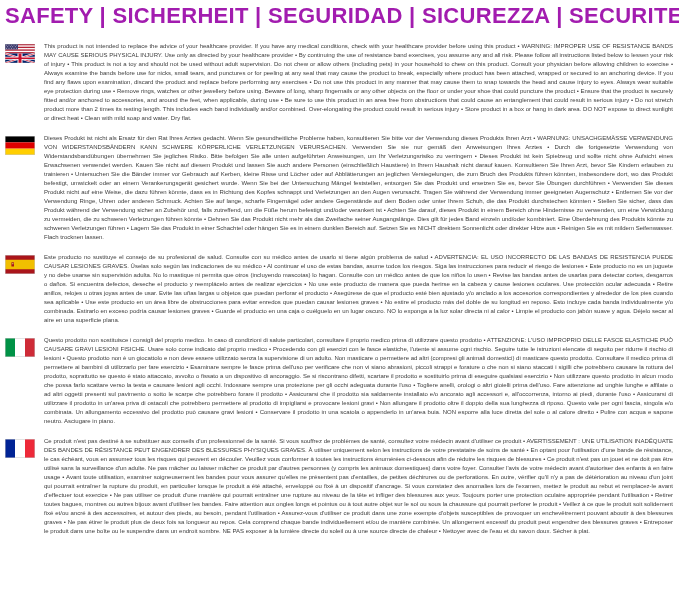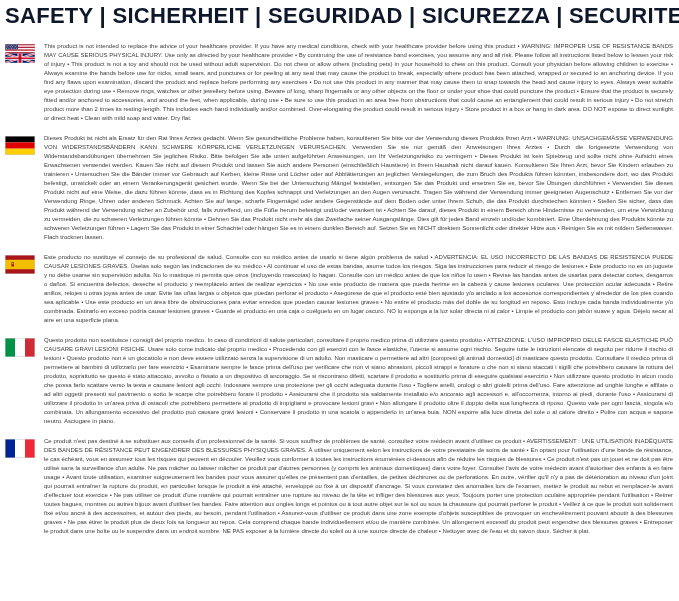--- a/index.html
+++ b/index.html
@@ -4,21 +4,21 @@
 <style>
   * { margin:0; padding:0; box-sizing:border-box; }
   html, body { background:#ffffff; }
   .page {
     width:679px; height:601px; background:#ffffff; overflow:hidden;
     font-family:"Liberation Sans", sans-serif;
     padding:3px 6px 0 5px; position:relative;
   }
   .title {
     font-weight:bold; font-size:22px; letter-spacing:0.3px;
-    color:#0f172a; white-space:nowrap; margin:0 0 13px 0;
+    color:#a21caf; white-space:nowrap; margin:0 0 13px 0;
     font-family:"Liberation Sans", sans-serif;
   }
   .section { display:flex; align-items:flex-start; gap:9px; margin-bottom:11px; }
   .flag { flex:0 0 30px; padding-top:2px; }
   .flag svg { width:30px; height:19px; display:block; }
   .body-text {
     flex:1; font-size:6px; line-height:1.5; color:#3c3c3c;
     text-align:justify; font-family:"Liberation Sans", sans-serif;
   }
 </style>

